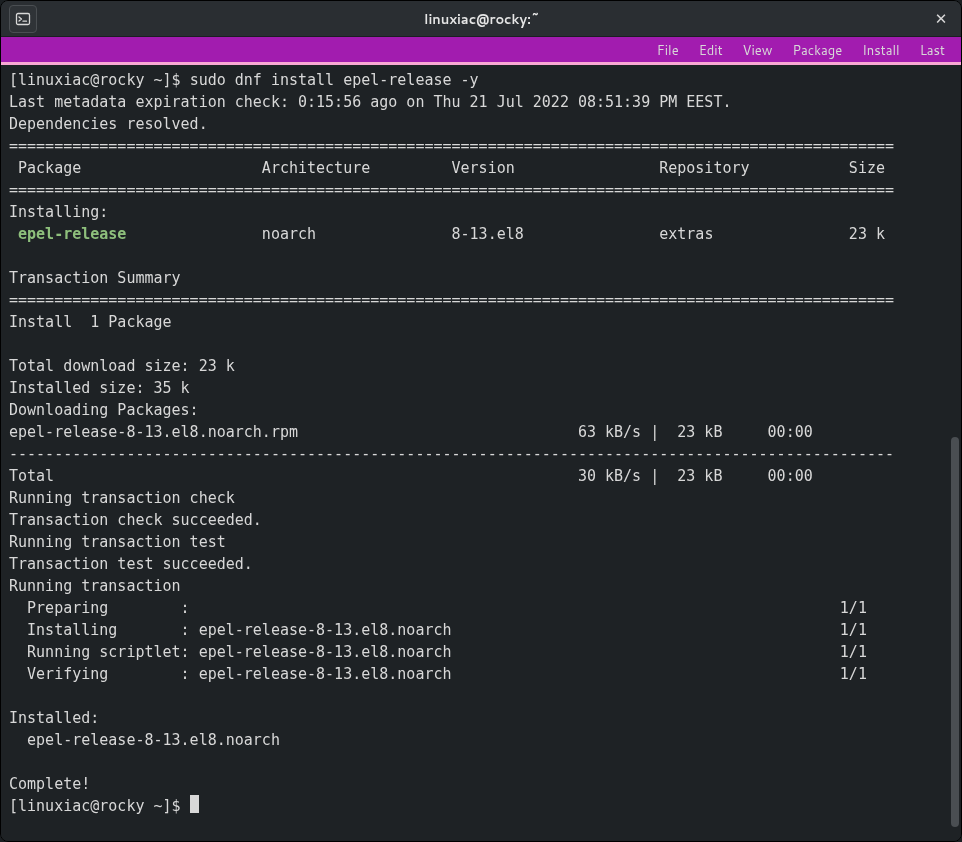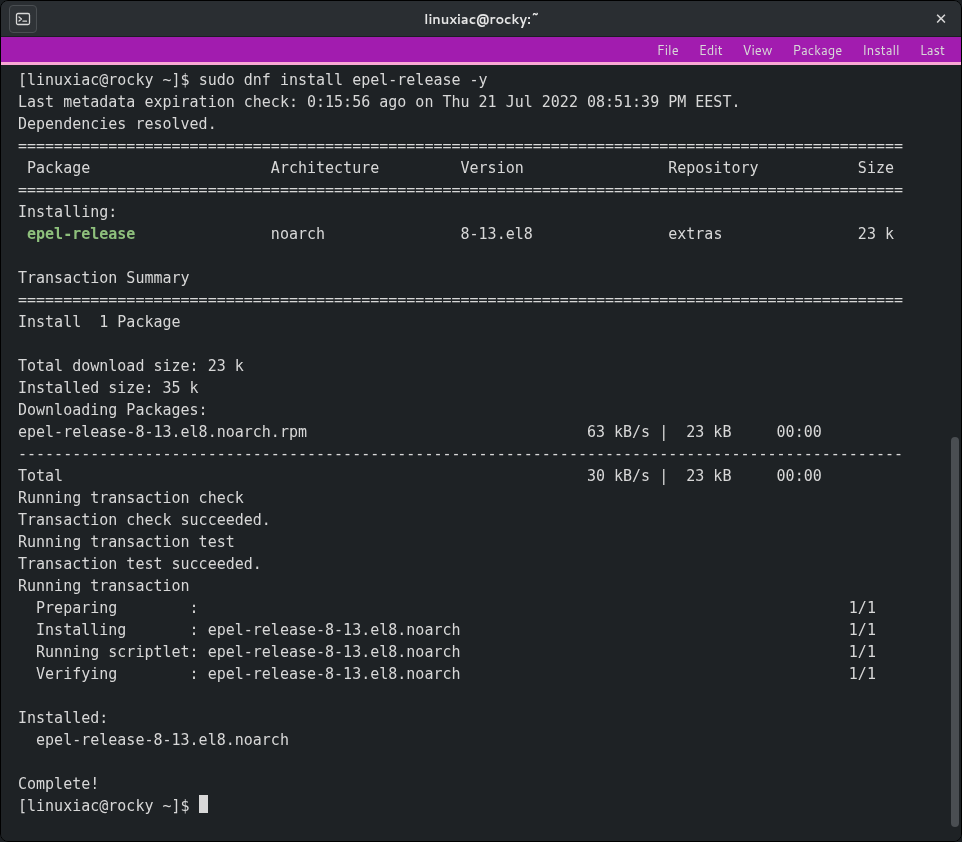--- a/index.html
+++ b/index.html
@@ -66,21 +66,21 @@
       font-size: 13px;
       color: #d8d8d8;
       cursor: pointer;
       border-radius: 3px;
     }
 
     
     .terminal {
       flex: 1;
       background: #1e2225;
-      padding: 4px 8px 4px 17px;
+      padding: 4px 8px 4px 8px;
       overflow: hidden;
       position: relative;
     }
     .terminal pre {
       margin: 0;
       font-family: "DejaVu Sans Mono", "Liberation Mono", monospace;
       font-size: 15px;
       line-height: 22px;
       color: #d8d8d8;
       white-space: pre;

